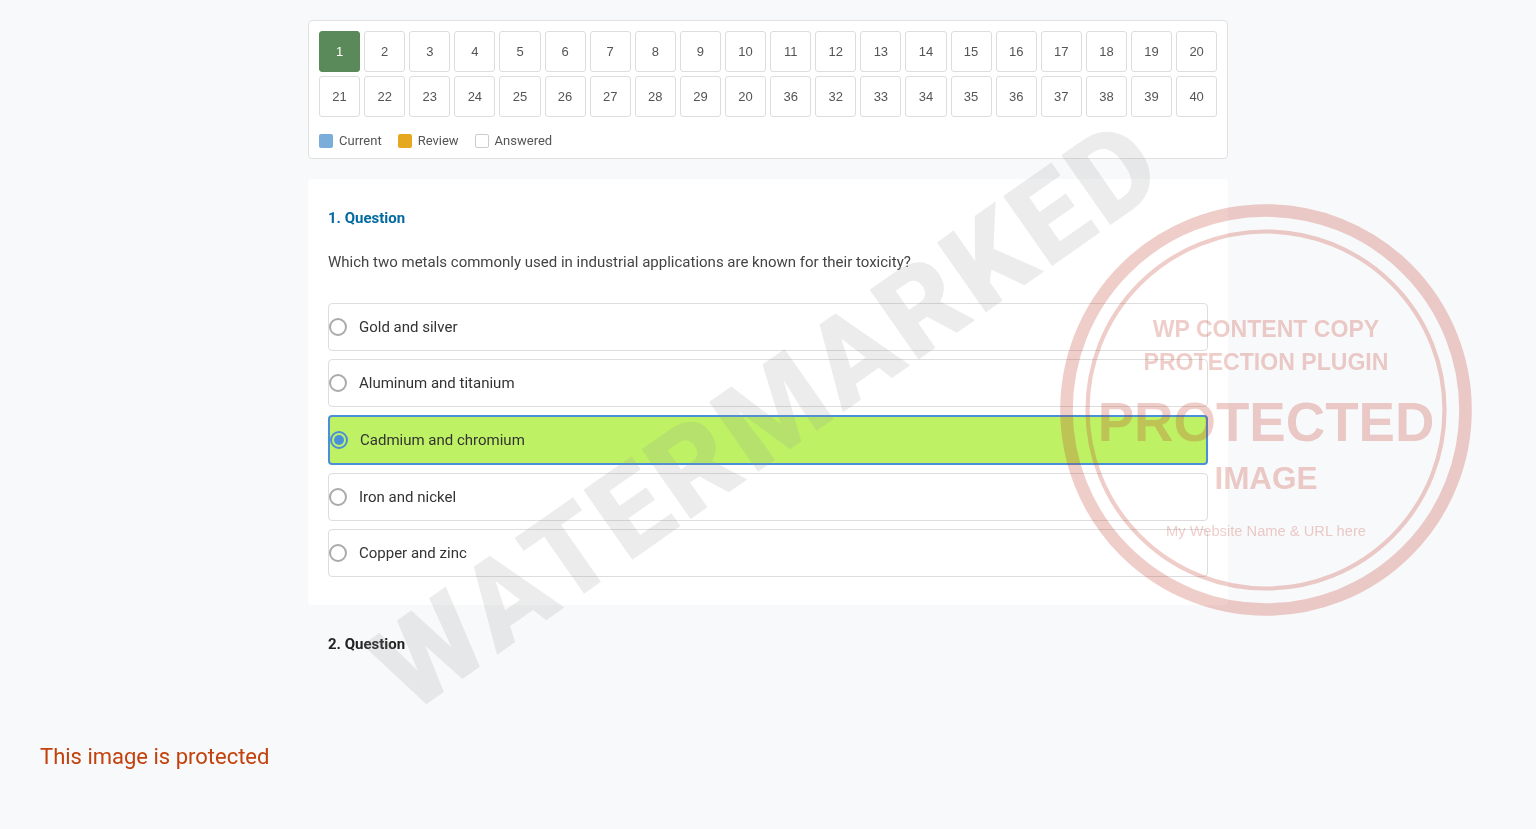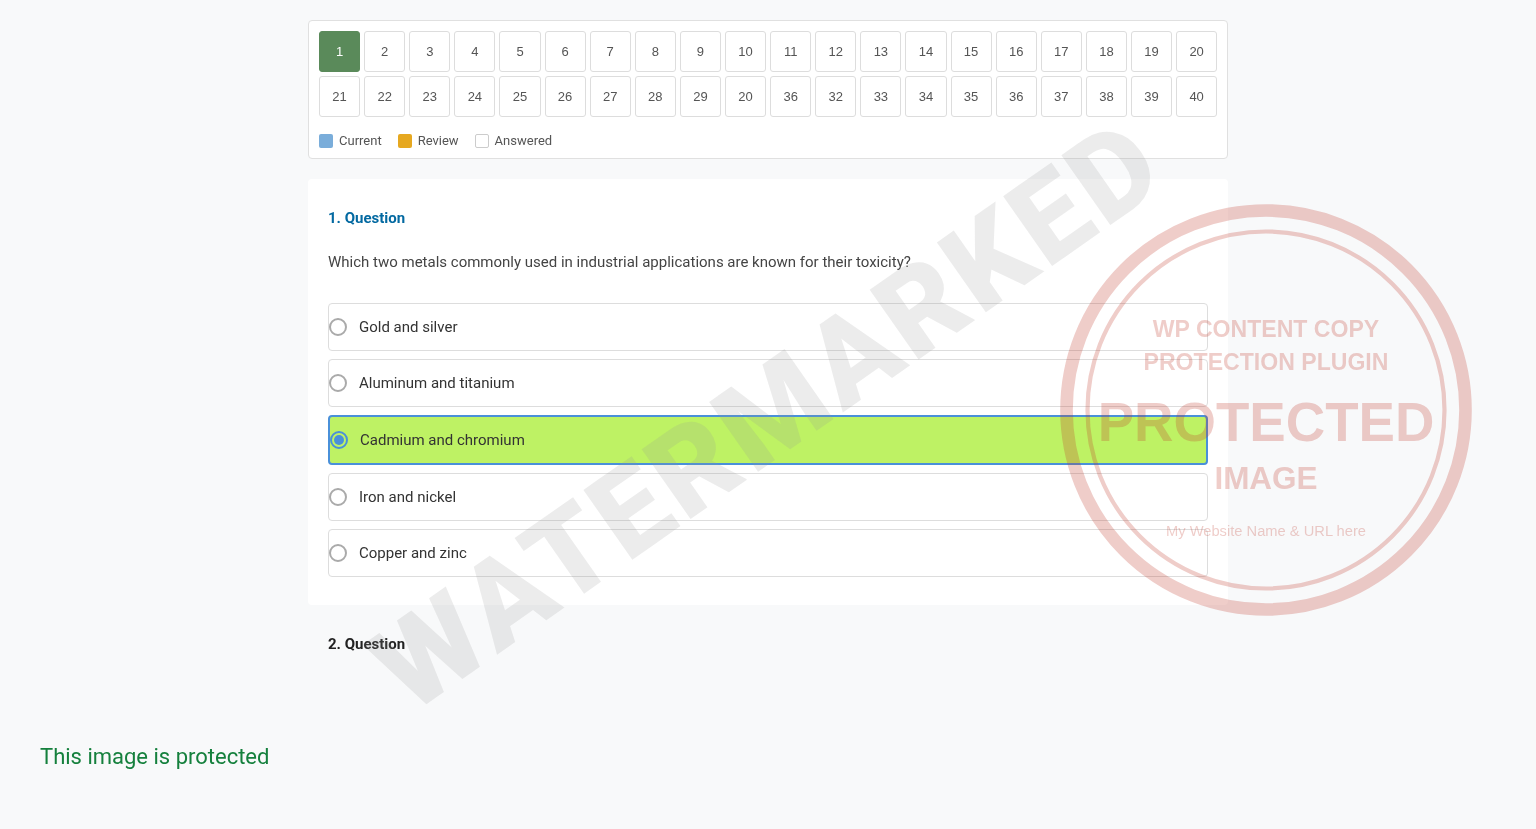--- a/index.html
+++ b/index.html
@@ -199,21 +199,21 @@
       pointer-events: none;
       z-index: 9998;
       opacity: 0.25;
     }
 
     .protected-text {
       position: fixed;
       bottom: 60px;
       left: 40px;
       font-size: 22px;
-      color: #15803d;
+      color: #c2410c;
       pointer-events: none;
     }
   </style>
 </head>
 <body>
 
 <div class="page-wrapper">
 
   <div class="question-navigator">
     <div class="nav-grid" id="nav-grid">

